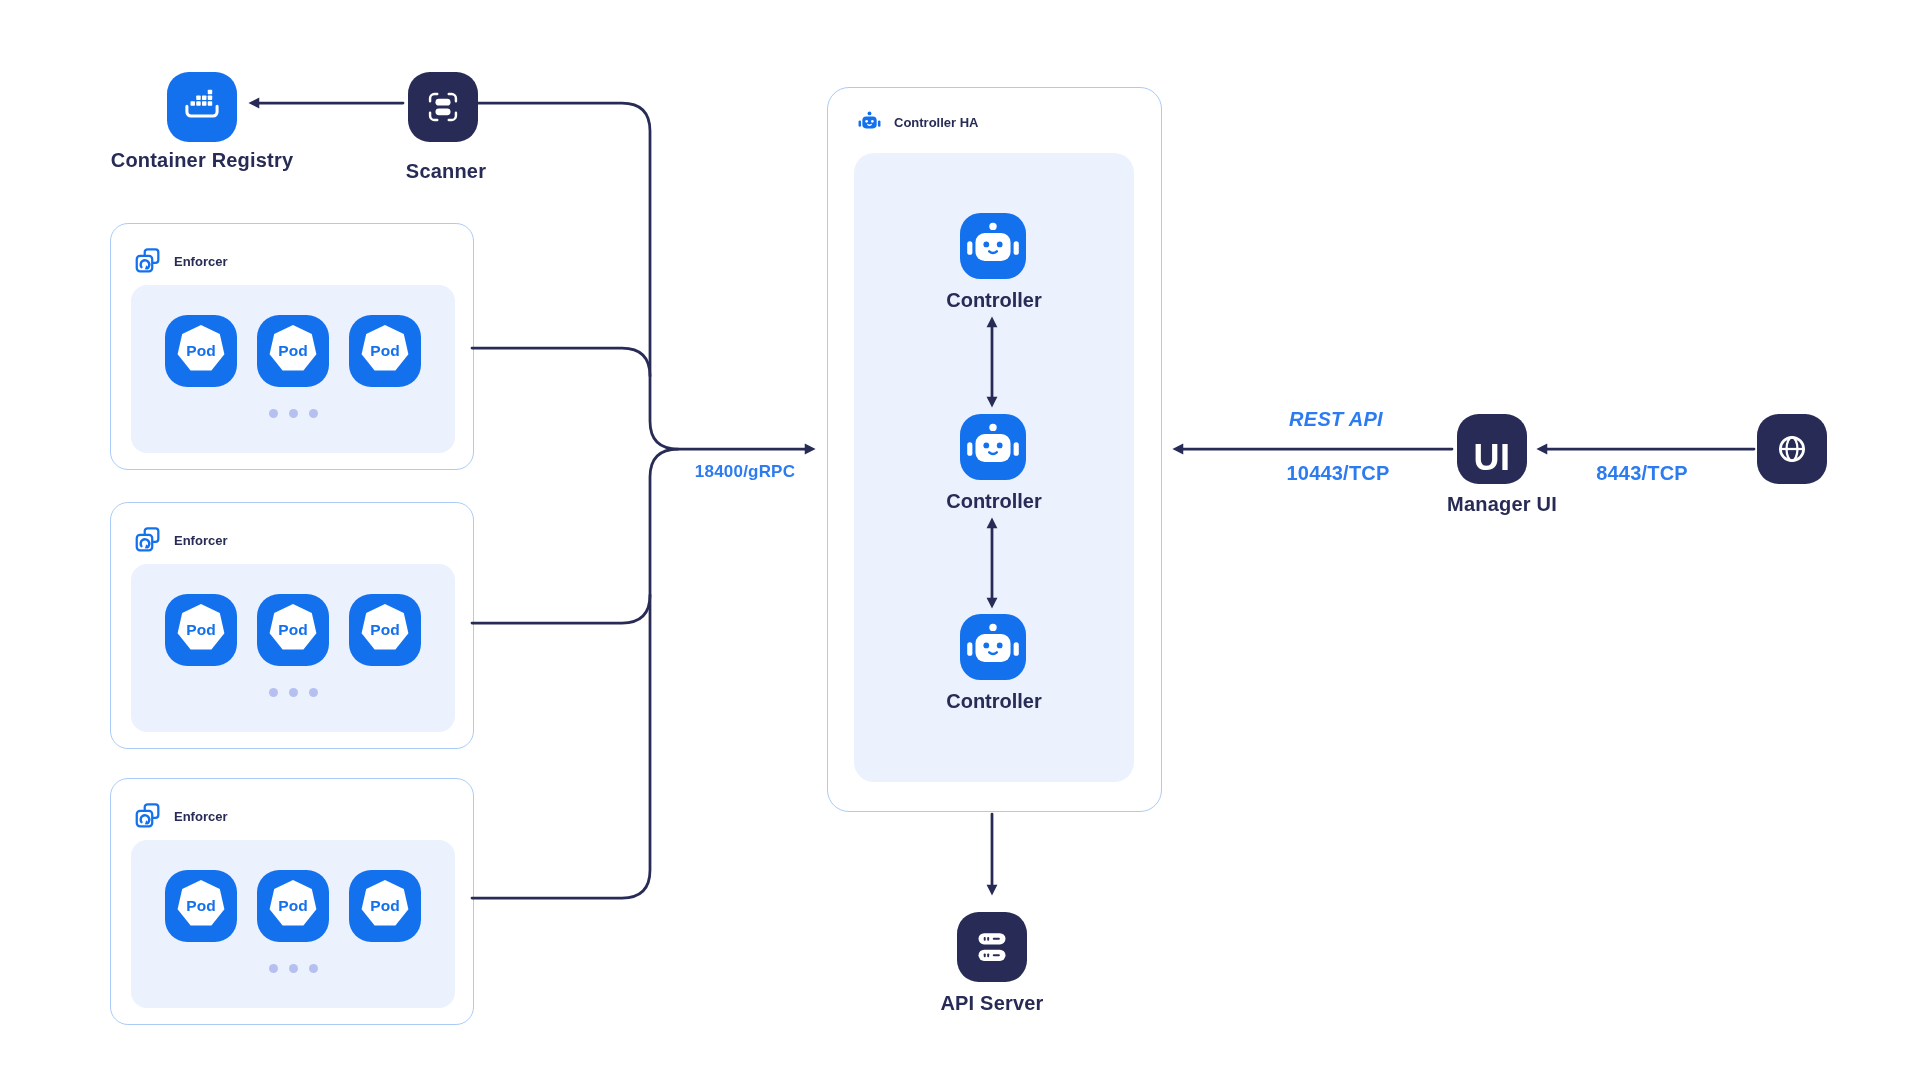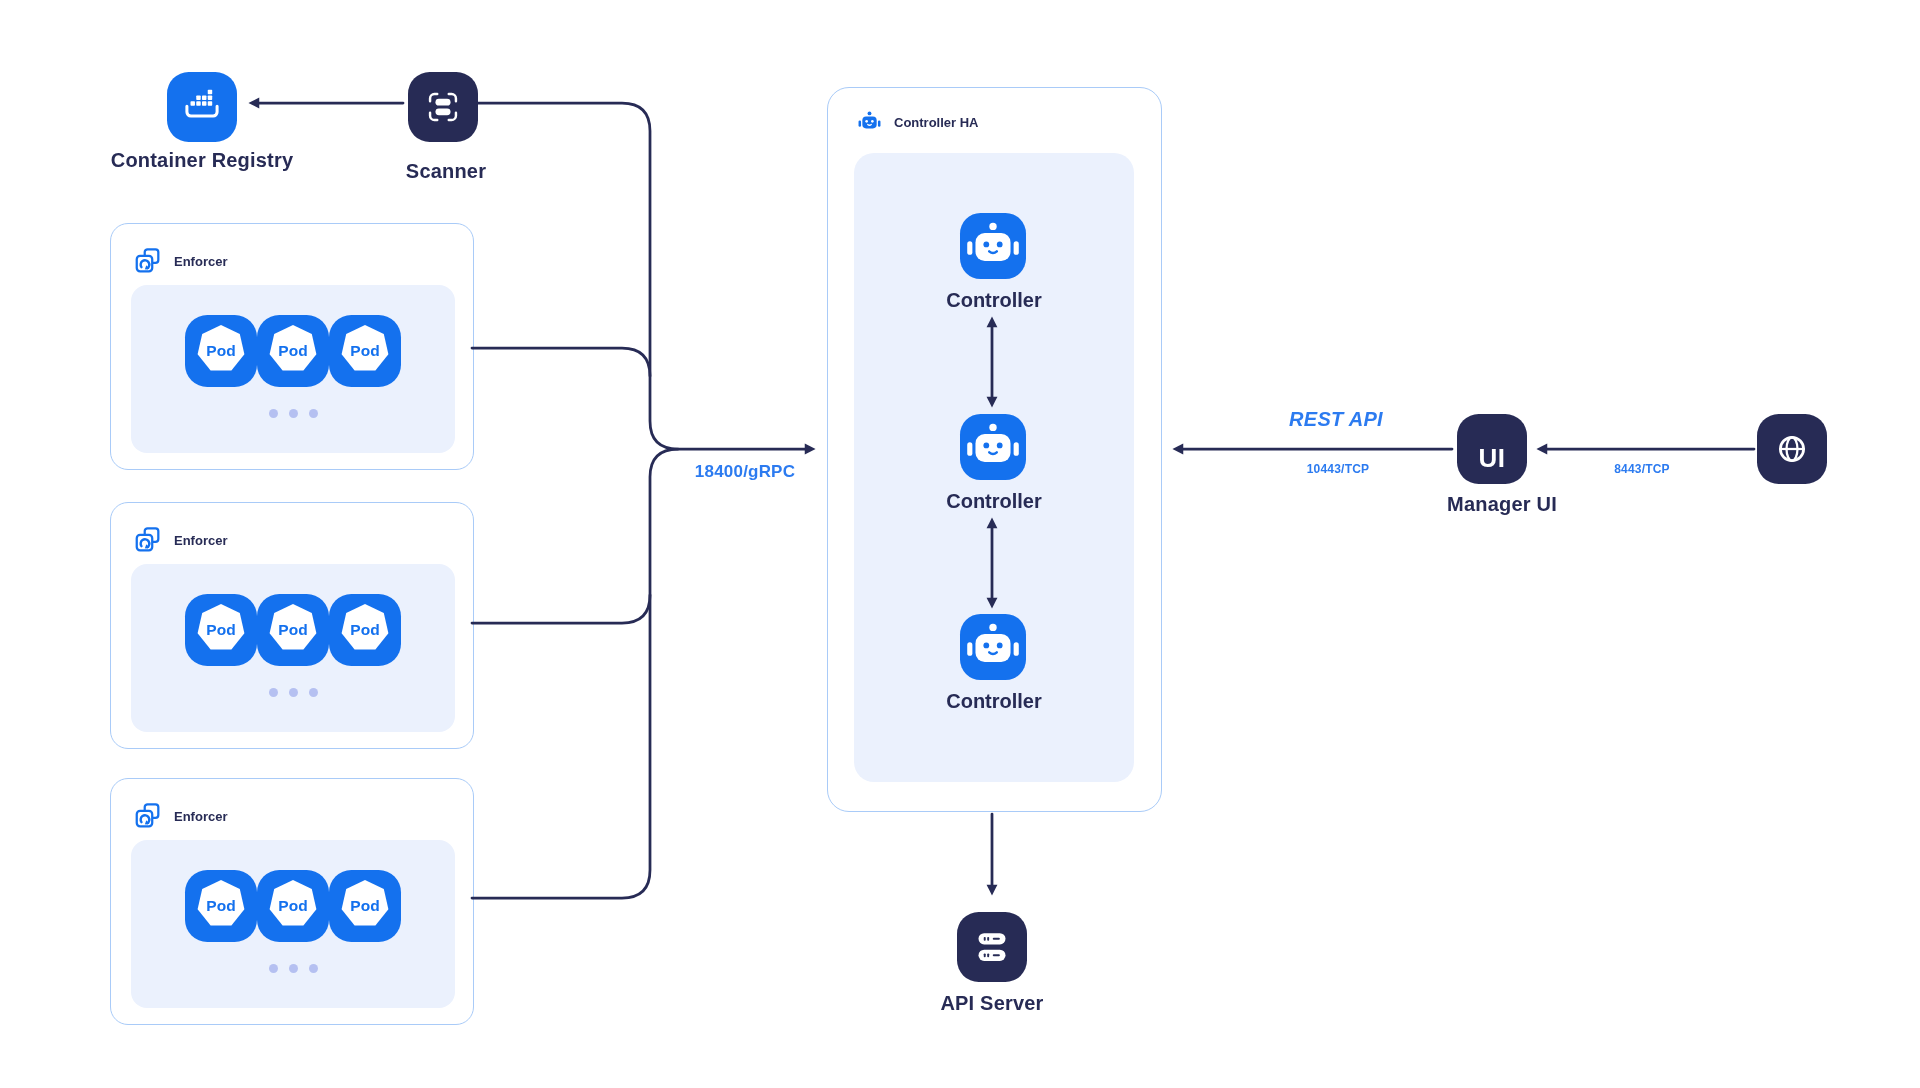--- a/index.html
+++ b/index.html
@@ -12,44 +12,44 @@
   .tile.blue{background:#1471ee;}
   .tile.navy{background:#272b55;}
   .t70{width:70px;height:70px;}
   .t66{width:66px;height:66px;}
   .comp-label{
     position:absolute;transform:translateX(-50%);white-space:nowrap;
     font-size:20px;font-weight:700;color:#272b55;letter-spacing:.2px;
   }
   .port-label{
     position:absolute;transform:translateX(-50%);white-space:nowrap;
-    font-size:12px;font-weight:800;color:#2c7bf0;letter-spacing:.2px;
+    font-size:20px;font-weight:800;color:#2c7bf0;letter-spacing:.2px;
   }
   .rest-label{
     position:absolute;transform:translateX(-50%);white-space:nowrap;
     font-size:20px;font-weight:800;color:#2c7bf0;letter-spacing:.3px;
   }
   
   .group-box{
     position:absolute;background:#ffffff;border:1.5px solid #a9cbf8;border-radius:18px;
   }
   .group-header{
     position:absolute;left:22px;top:22px;display:flex;align-items:center;gap:11px;
     font-size:13px;font-weight:700;color:#272b55;
   }
   .inner-panel{position:absolute;background:#ebf1fd;border-radius:16px;}
   .pods-row{
-    position:absolute;left:0;right:0;top:30px;display:flex;justify-content:center;
+    position:absolute;left:0;right:0;top:30px;display:flex;justify-content:center;gap:20px;
   }
   .dots-row{
     position:absolute;left:0;right:0;top:124px;display:flex;justify-content:center;gap:11px;
   }
   .dot{width:9px;height:9px;border-radius:50%;background:#b5c0f1;}
   .pod-tile{width:72px;height:72px;border-radius:31%;background:#1471ee;display:flex;align-items:center;justify-content:center;}
-  .ui-text{font-size:26px;font-weight:800;color:#ffffff;letter-spacing:.5px;margin-top:18px;}
+  .ui-text{font-size:36px;font-weight:800;color:#ffffff;letter-spacing:.5px;margin-top:18px;}
   .connectors{position:absolute;left:0;top:0;width:1920px;height:1088px;pointer-events:none;z-index:5;}
   .ctrl-icon{position:absolute;left:106px;}
   .ctrl-label{
     position:absolute;left:50%;transform:translateX(-50%);white-space:nowrap;
     font-size:20px;font-weight:700;color:#272b55;text-align:right;
   }
 </style>
 </head>
 <body>
 

